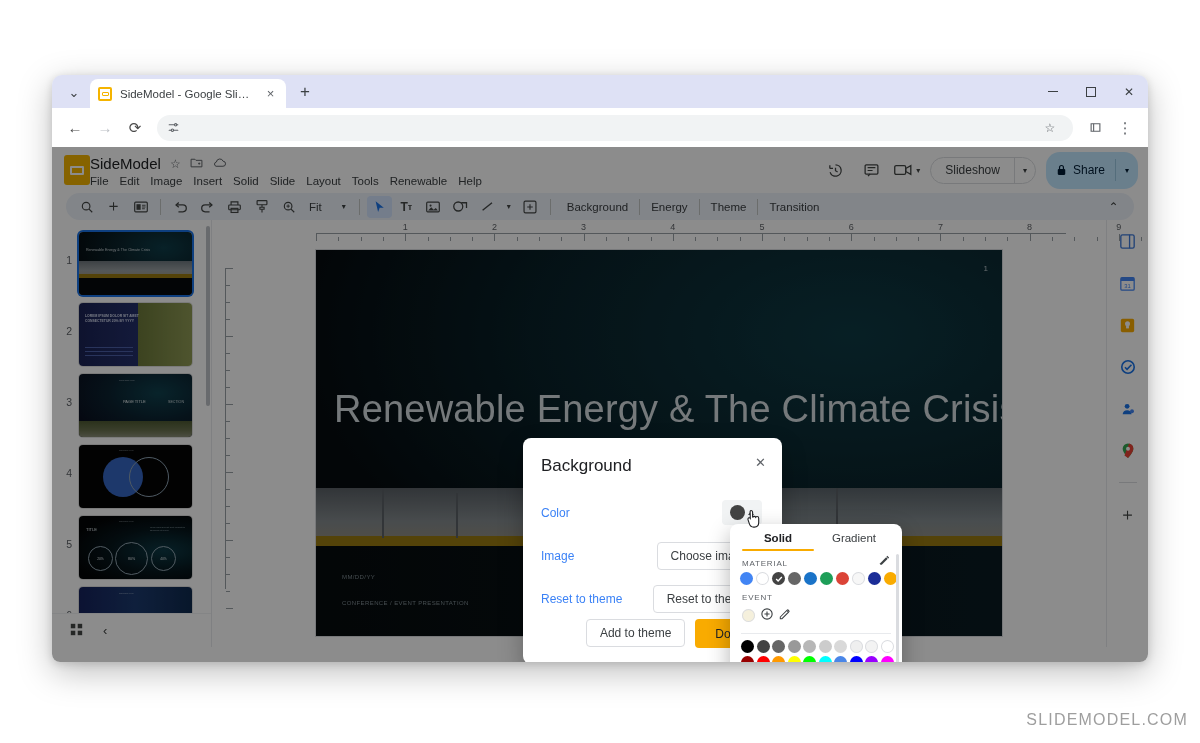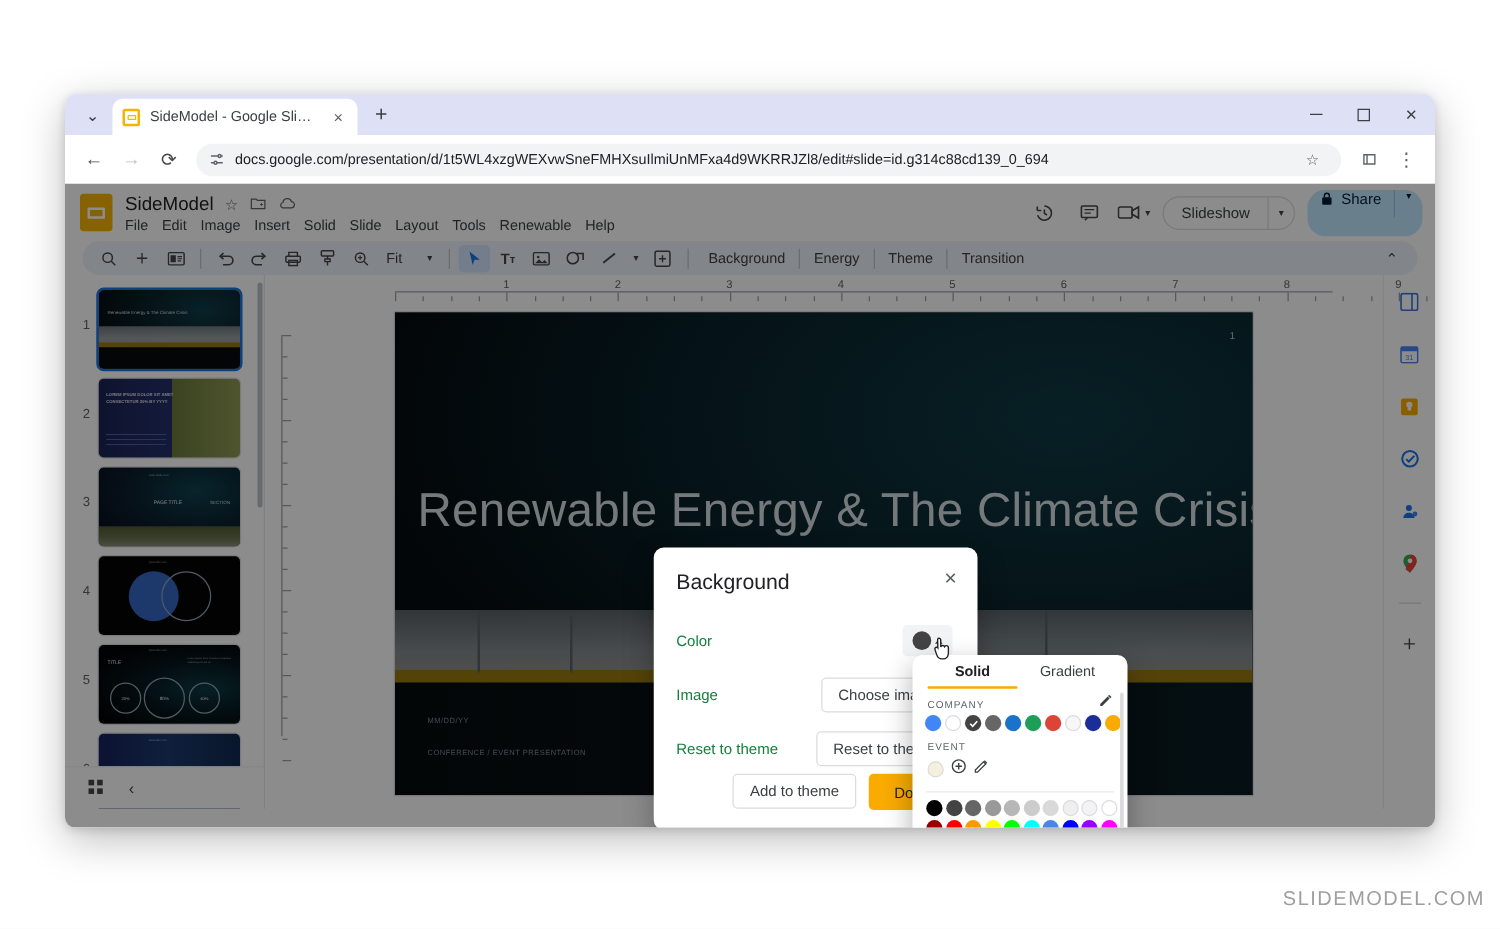--- a/index.html
+++ b/index.html
@@ -53,36 +53,36 @@
 
   
   .appwrap { position:relative; height:515px; background:#fff; }
   .dimmer { position:absolute; inset:0; background:rgba(0,0,0,.45); z-index:40; pointer-events:none; }
 
   
   .gs-header { height:46px; display:flex; align-items:center; padding:0 10px 0 12px; background:#fff; }
   .gs-logo { width:26px;height:30px;border-radius:3px; background:#f4b400; display:flex;
      align-items:center;justify-content:center; flex:0 0 auto; }
   .gs-logo i { width:14px;height:9px;border:2px solid #fff;border-radius:1px; display:block; }
-  .gs-titlewrap { margin-left:10px; }
+  .gs-titlewrap { }
   .gs-titlerow { display:flex; align-items:center; gap:9px; height:20px; }
   .gs-title { font-size:15px; color:#202124; }
   .gs-tico { font-size:12px; color:#5f6368; }
   .gs-menu { display:flex; gap:11px; font-size:11.5px; color:#3c4043; margin-top:1px; }
   .gs-menu span { cursor:default; }
   .gs-right { margin-left:auto; display:flex; align-items:center; gap:10px; }
   .hdr-ico { width:26px;height:26px;display:flex;align-items:center;justify-content:center;
      color:#444746; font-size:14px; }
   .pill { height:27px; border:1px solid #dadce0; border-radius:14px; display:flex;
      align-items:center; }
   .pill .lbl { padding:0 14px; font-size:12px; color:#3c4043; }
   .pill .sep { width:1px;height:100%;background:#dadce0; }
   .pill .cv { padding:0 8px; font-size:8px; color:#3c4043; }
   .sharebtn { height:37px; background:#c2e7ff; border-radius:14px; display:flex;
-     align-items:flex-start; color:#001d35; }
+     align-items:center; color:#001d35; }
   .sharebtn .lbl { padding:0 10px 0 10px; font-size:12px; display:flex; align-items:center; gap:6px;}
   .sharebtn .sep { width:1px;height:60%;background:#9ac7e0; }
   .sharebtn .cv { padding:0 9px; font-size:8px; }
 
   
   .gs-toolbar { height:27px; margin:0 14px; background:#edf2fa; border-radius:14px;
       display:flex; align-items:center; padding:0 8px; gap:2px; position:relative; }
   .tb { width:25px;height:22px;display:flex;align-items:center;justify-content:center;
       color:#444746; font-size:13px; border-radius:4px;}
   .tb.active { background:#d3e3fd; }
@@ -139,21 +139,21 @@
       font-size:12px; border-radius:4px; }
   .rail-div { width:18px;height:1px;background:#dadce0; }
 
   
   .dlg { position:absolute; left:471px; top:291px; width:259px; height:226px;
       background:#fff; border-radius:8px; box-shadow:0 11px 24px rgba(0,0,0,.28);
       z-index:60; padding:18px 20px 0 18px; }
   .dlg-title { font-size:17px; color:#202124; }
   .dlg-x { position:absolute; right:16px; top:17px; font-size:13px; color:#5f6368; }
   .dlg-row { display:flex; align-items:center; height:37px; margin-top:6px; }
-  .dlg-lbl { font-size:12px; color:#15803d; flex:1; }
+  .dlg-lbl { font-size:12px; color:#3b82f6; flex:1; }
   .swatch-btn { width:40px;height:25px; background:#f1f3f4; border-radius:4px; display:flex;
       align-items:center; justify-content:center; gap:3px; }
   .swatch-dot { width:15px;height:15px;border-radius:50%; background:#434343; }
   .caret-up { width:0;height:0;border-left:3px solid transparent;border-right:3px solid transparent;
       border-bottom:4px solid #3c4043; }
   .out-btn { height:28px; border:1px solid #dadce0; border-radius:4px; display:flex;
       align-items:center; justify-content:center; font-size:12px; color:#3c4043; padding:0 13px;
       background:#fff; white-space:nowrap; }
   .dlg-actions { position:absolute; left:18px; right:18px; bottom:16px; display:flex;
       justify-content:flex-end; gap:10px; }
@@ -225,21 +225,20 @@
     <div class="omnibar">
       <div class="nav-ico">←</div>
       <div class="nav-ico dis">→</div>
       <div class="nav-ico">⟳</div>
       <div class="urlbox">
         <svg width="13" height="13" viewBox="0 0 24 24">
           <path d="M4 7h10M18 7h2M4 17h4M12 17h8" stroke="#5f6368" stroke-width="2" fill="none" stroke-linecap="round"></path>
           <circle cx="16" cy="7" r="2.2" fill="none" stroke="#5f6368" stroke-width="2"></circle>
           <circle cx="10" cy="17" r="2.2" fill="none" stroke="#5f6368" stroke-width="2"></circle>
         </svg>
-        <span class="urltext">docs.google.com/presentation/d/1t5WL4xzgWEXvwSneFMHXsuIlmiUnMFxa4d9WKRRJZl8/edit#slide=id.g314c88cd139_0_694</span>
         <span class="ombtn" style="margin-left:auto;font-size:12px;">☆</span>
       </div>
       <div class="ombtn">
         <svg width="15" height="15" viewBox="0 0 24 24">
             <path d="M5 6h14v12H5z" fill="none" stroke="#5f6368" stroke-width="1.8" rx="2"></path>
             <path d="M9 6v12" stroke="#5f6368" stroke-width="1.8"></path>
           </svg>
       </div>
       <div class="ombtn" style="font-size:15px;">⋮</div>
     </div>
@@ -670,21 +669,21 @@
         </div>
       </div>
 
       <div class="picker">
         <div class="pk-tabs">
           <div class="pk-tab on">Solid</div>
           <div class="pk-tab">Gradient</div>
         </div>
 
         <div class="pk-sechead">
-          <span class="pk-sec">COMPANY</span>
+          <span class="pk-sec">MATERIAL</span>
           <span class="pk-pencil">
             <svg width="11" height="11" viewBox="0 0 14 14">
                 <path d="M1.5 10.5l7.6-7.6 2 2-7.6 7.6H1.5z" fill="#3c4043"></path>
                 <path d="M10 1.6l2.4 2.4" stroke="#3c4043" stroke-width="1.6"></path>
               </svg>
           </span>
         </div>
         <div class="pk-rowmat" id="material-row">
             <span class="dot" style="background: rgb(66, 133, 244);"></span>
             <span class="dot ring" style="background: rgb(255, 255, 255);"></span>

